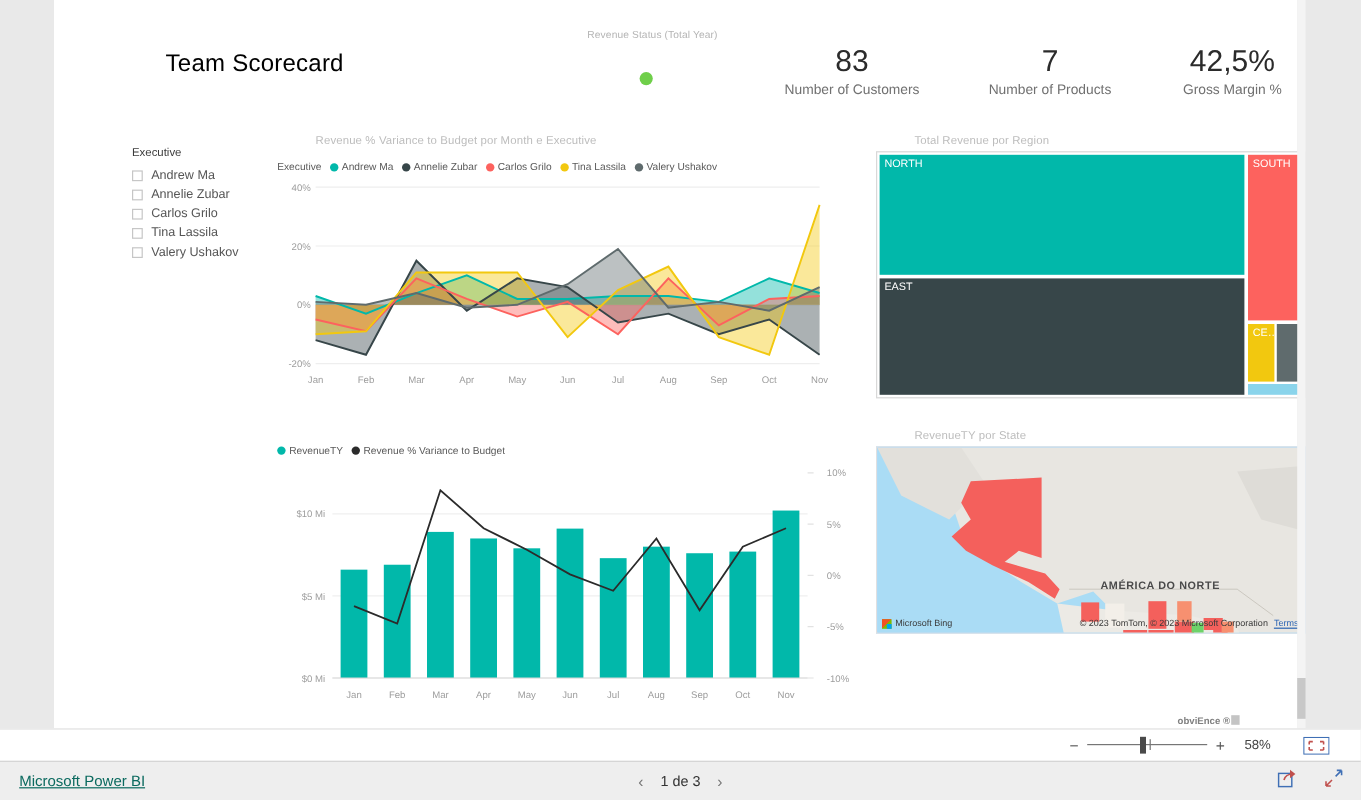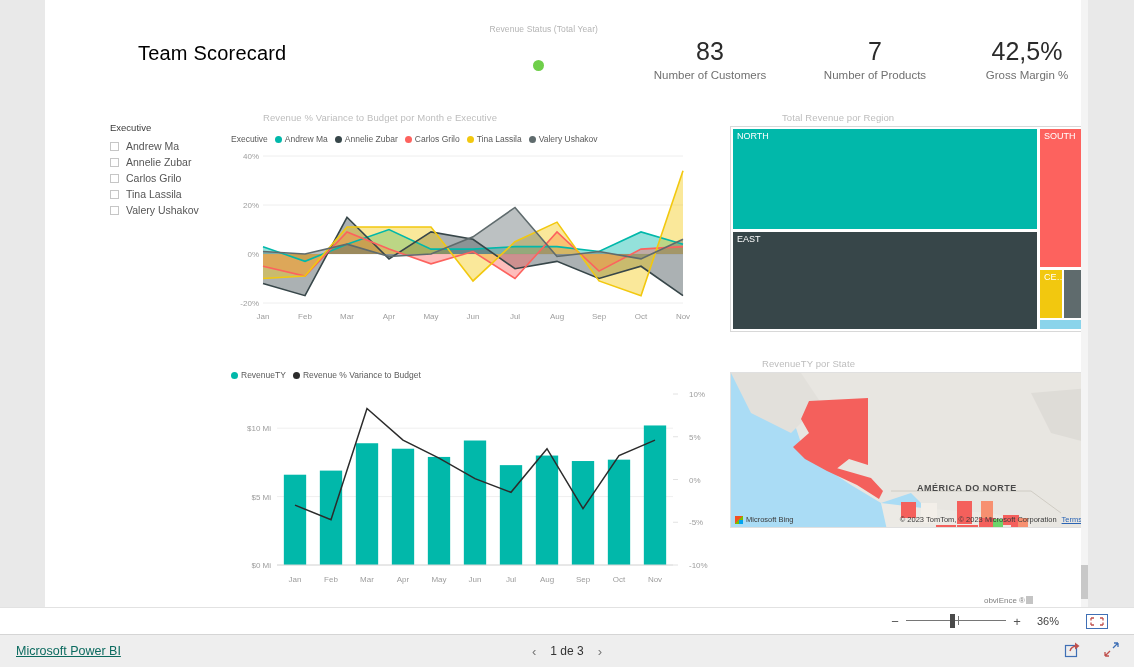--- a/index.html
+++ b/index.html
@@ -78,21 +78,21 @@
   .legend-dot { width: 7px; height: 7px; border-radius: 50%; margin-right: 3px; }
   .legend-text { font-size: 8.5px; color: #5a5a5a; white-space: nowrap; }
   .axis-lbl { font-size: 8px; fill: #9d9d9d; font-family: "Liberation Sans", sans-serif; }
 
   
   #area-vis { position: absolute; left: 186px; top: 112px; width: 468px; height: 215px; }
   #area-legend { position: absolute; left: 0px; top: 22px; }
   #area-svg { position: absolute; left: 0px; top: 38px; }
 
   
-  #tree-vis { position: absolute; left: 685px; top: 112px; width: 360px; height: 222px; padding-left: 20px; }
+  #tree-vis { position: absolute; left: 685px; top: 112px; width: 360px; height: 222px; }
   #tree-box {
     position: absolute; left: 0px; top: 14px; width: 358px; height: 206px;
     background: #ffffff; border: 1px solid #d8d8d8;
   }
   .tile { position: absolute; }
   .tile-label {
     position: absolute; left: 4px; top: 2px;
     font-size: 9px; color: #ffffff; white-space: nowrap;
   }
 
@@ -132,21 +132,21 @@
     letter-spacing: .5px; white-space: nowrap;
   }
   .map-ocean-label {
     position: absolute; font-size: 10px; color: #5f86b8; white-space: nowrap;
     line-height: 12px;
   }
 
   
   #watermark {
     position: absolute; right: 48px; top: 596px;
-    font-size: 8px; color: #808080; white-space: nowrap;
+    font-size: 8px; color: #808080; white-space: nowrap; font-weight: bold;
   }
   #watermark .sq {
     display: inline-block; width: 7px; height: 8px;
     background: #c4c4c4; vertical-align: -1px; margin-left: 1px;
   }
 
   
   #zoombar {
     position: absolute; left: 0; top: 607px; width: 1134px; height: 27px;
     background: #ffffff; border-top: 1px solid #e2e2e2;
@@ -447,21 +447,21 @@
   </div>
 
   <div id="zoombar">
     <div id="zoom-minus">−</div>
     <div id="zoom-slider">
       <div id="zoom-line"></div>
       <div id="zoom-mid"></div>
       <div id="zoom-thumb"></div>
     </div>
     <div id="zoom-plus">+</div>
-    <div id="zoom-pct">36%</div>
+    <div id="zoom-pct">58%</div>
     <div id="fitpage-btn">
       <svg width="22" height="15" viewBox="0 0 22 15">
         <rect x="0.5" y="0.5" width="21" height="14" fill="none" stroke="#3f6fb5" stroke-width="1"></rect>
         <path d="M5,4 H8 M5,4 V6.5 M17,4 H14 M17,4 V6.5 M5,11 H8 M5,11 V8.5 M17,11 H14 M17,11 V8.5" stroke="#c0504d" stroke-width="1.3" fill="none"></path>
       </svg>
     </div>
   </div>
 
   <div id="footer">
     <a id="brand" href="#">Microsoft Power BI</a>

